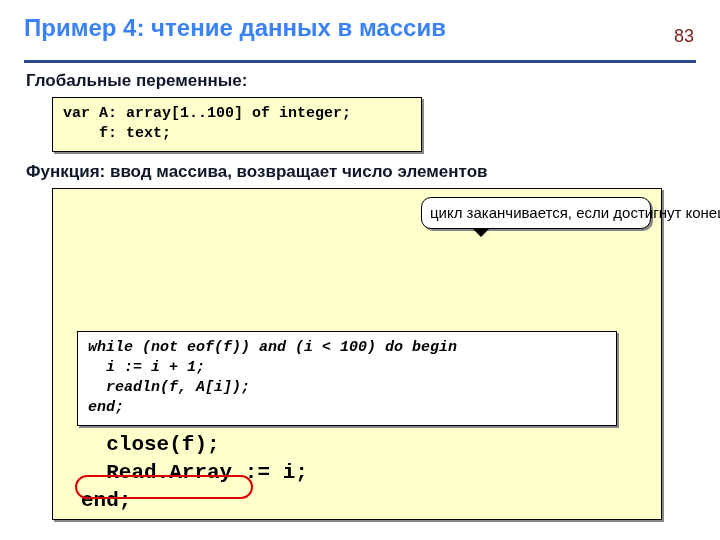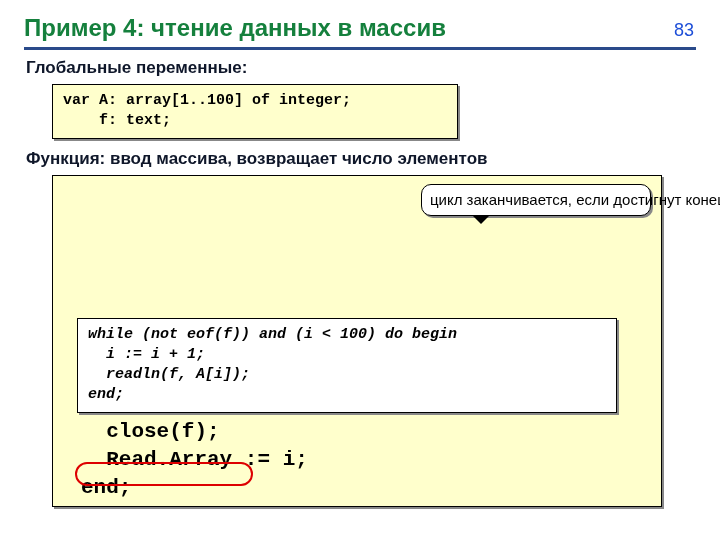--- a/index.html
+++ b/index.html
@@ -5,29 +5,29 @@
   * { box-sizing: border-box; margin: 0; padding: 0; }
   body {
     width: 720px; height: 540px;
     background: #fff;
     font-family: Arial, sans-serif;
     padding: 14px 24px 10px 24px;
     position: relative;
   }
   .page-num {
     position: absolute;
-    top: 20px; right: 26px;
+    top: 26px; right: 26px;
     font-size: 18px;
-    color: #1d4ed8;
+    color: #7f1d1d;
   }
   .title {
     font-size: 24px;
     font-weight: bold;
-    color: #15803d;
-    padding-bottom: 5px;
+    color: #3b82f6;
+    padding-bottom: 18px;
     border-bottom: 3px solid #2a4a8a;
     margin-bottom: 8px;
   }
   .section {
     font-size: 17px;
     font-weight: bold;
     color: #0f172a;
     margin: 4px 0 6px 2px;
   }
   .codebox {
@@ -35,21 +35,21 @@
     border: 1.5px solid #000;
     box-shadow: 2px 2px 0 #888;
     font-family: "Courier New", monospace;
     font-size: 15px;
     font-weight: bold;
     padding: 6px 10px;
     white-space: pre;
     color: #000;
     line-height: 1.35;
   }
-  .cb-vars { margin: 0 0 10px 28px; width: 406px; }
+  .cb-vars { margin: 0 0 10px 28px; width: 370px; }
   .cb-main {
     margin: 0 0 0 28px;
     width: 610px;
     position: relative;
     padding: 8px 12px 8px 16px;
     height: 332px;
   }
   .inner-box {
     background: #fff;
     border: 1.5px solid #000;

